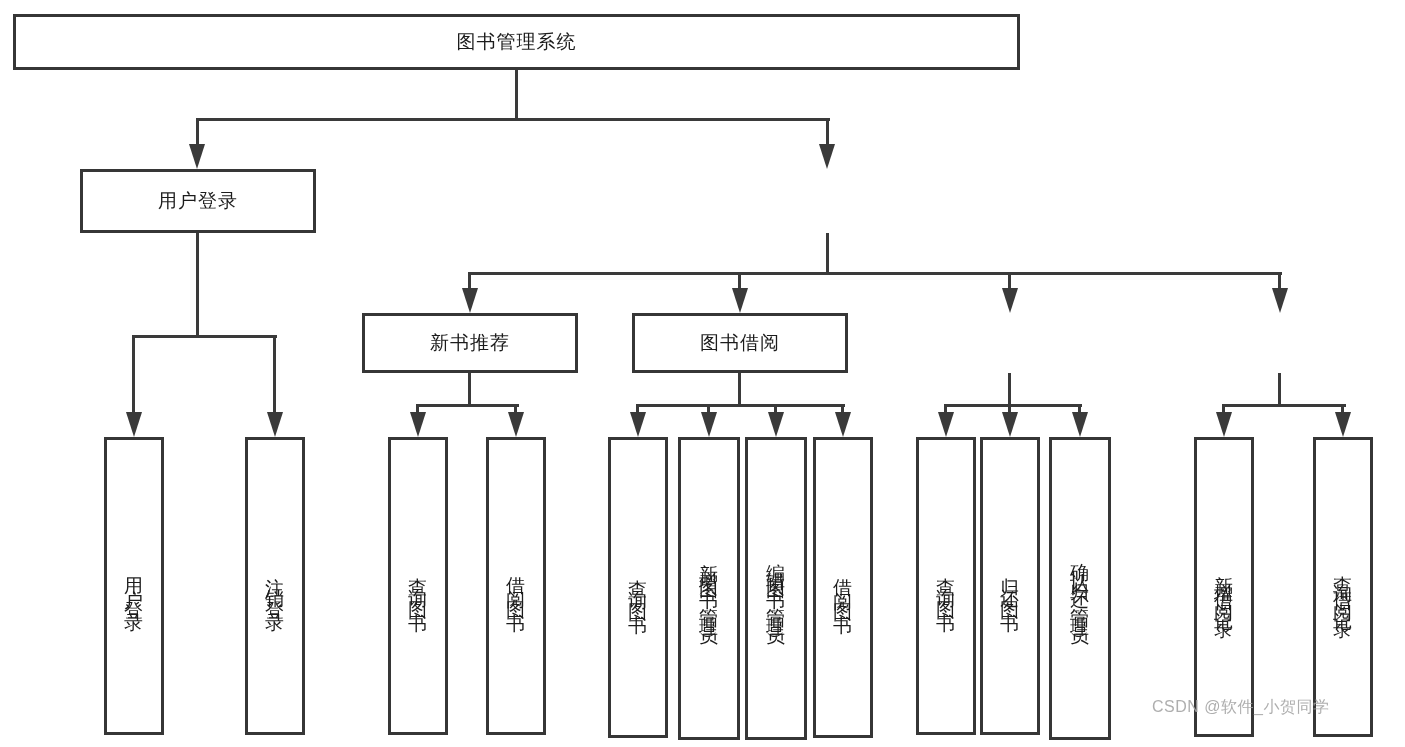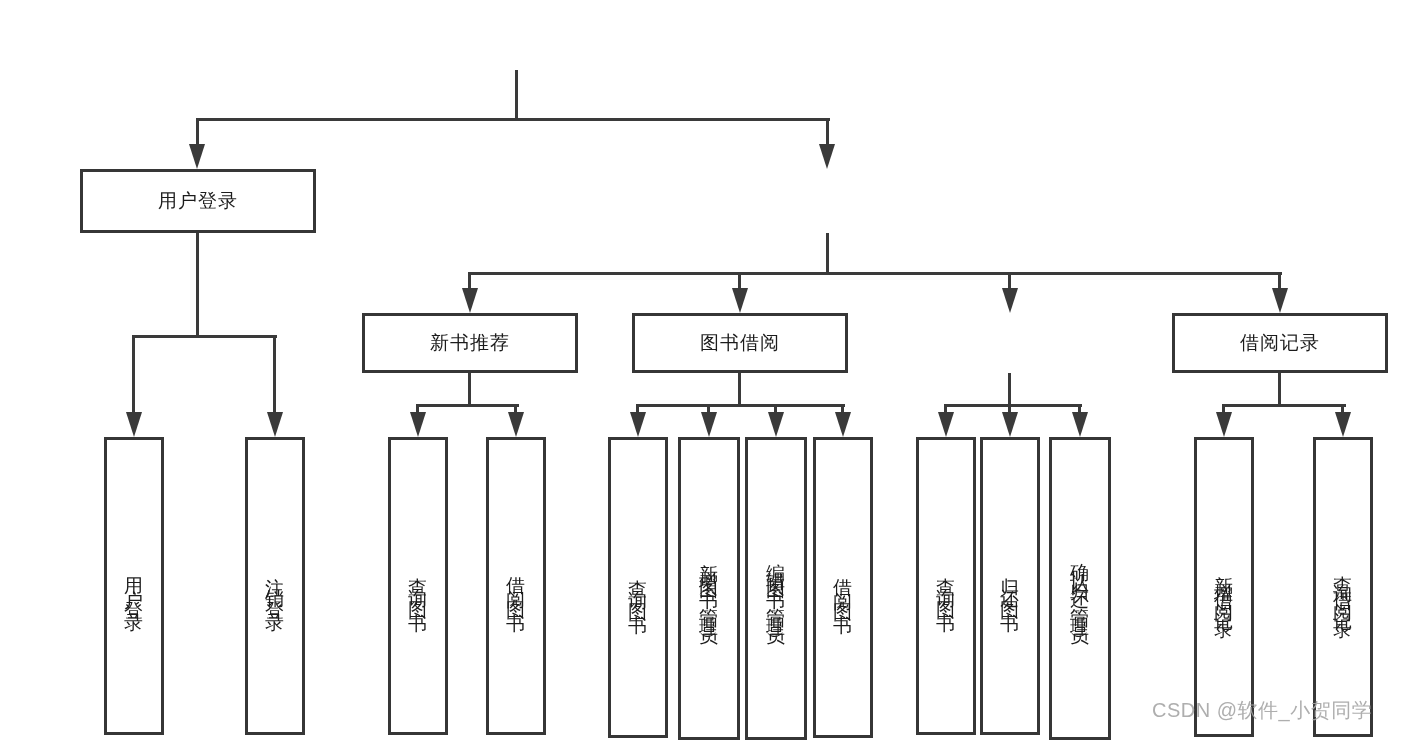--- a/index.html
+++ b/index.html
@@ -19,21 +19,21 @@
   }
   .lbl-v.long { letter-spacing:9px; }
   .ln { position:absolute; background:#3a3a3a; z-index:1; }
   .ar {
     position:absolute; width:0; height:0; z-index:1;
     border-left:8px solid transparent; border-right:8px solid transparent;
     border-top:25px solid #3a3a3a;
   }
   .watermark {
     position:absolute; left:1152px; top:697px; z-index:4;
-    font-size:20px; color:rgba(165,165,165,0.9); letter-spacing:0.5px; white-space:nowrap;
+    font-size:16px; color:rgba(165,165,165,0.9); letter-spacing:0.5px; white-space:nowrap;
   }
   
   .n-root        { left:13px;   top:14px;  width:1007px; height:56px; }
   .n-user-login  { left:80px;   top:169px; width:236px;  height:64px; }
   .n-book-mgmt   { left:711px;  top:168px; width:236px;  height:65px; }
   .n-l3-1 { left:362px;  top:313px; width:216px; height:60px; }
   .n-l3-2 { left:632px;  top:313px; width:216px; height:60px; }
   .n-l3-3 { left:902px;  top:313px; width:216px; height:60px; }
   .n-l3-4 { left:1172px; top:313px; width:216px; height:60px; }
   .leaf-a { left:104px;  top:437px; width:60px; height:298px; }
@@ -101,20 +101,23 @@
   .c-br-d1 { left:1222px; top:404px; width:3px;   height:10px; }
   .c-br-d2 { left:1341px; top:404px; width:3px;   height:10px; }
   .a-br-1  { left:1216px; top:412px; }
   .a-br-2  { left:1335px; top:412px; }
 </style>
 </head>
 <body>
 
 <div class="canvas">
 
+  <div class="box n-root">
+    <span class="lbl-h">图书管理系统</span>
+  </div>
 
   <div class="ln c-root-v"></div>
   <div class="ln c-root-h"></div>
   <div class="ln c-root-d1"></div>
   <div class="ln c-root-d2"></div>
   <div class="ar a-root-1"></div>
   <div class="ar a-root-2"></div>
 
   <div class="box n-user-login">
     <span class="lbl-h">用户登录</span>
@@ -137,23 +140,20 @@
   <div class="ar a-bm-2"></div>
   <div class="ar a-bm-3"></div>
   <div class="ar a-bm-4"></div>
 
   <div class="box n-l3-1">
     <span class="lbl-h">新书推荐</span>
   </div>
   <div class="box n-l3-2">
     <span class="lbl-h">图书借阅</span>
   </div>
-  <div class="box n-l3-4">
-    <span class="lbl-h">借阅记录</span>
-  </div>
 
   <div class="ln c-nb-v"></div>
   <div class="ln c-nb-h"></div>
   <div class="ln c-nb-d1"></div>
   <div class="ln c-nb-d2"></div>
   <div class="ar a-nb-1"></div>
   <div class="ar a-nb-2"></div>
 
   <div class="ln c-bb-v"></div>
   <div class="ln c-bb-h"></div>

